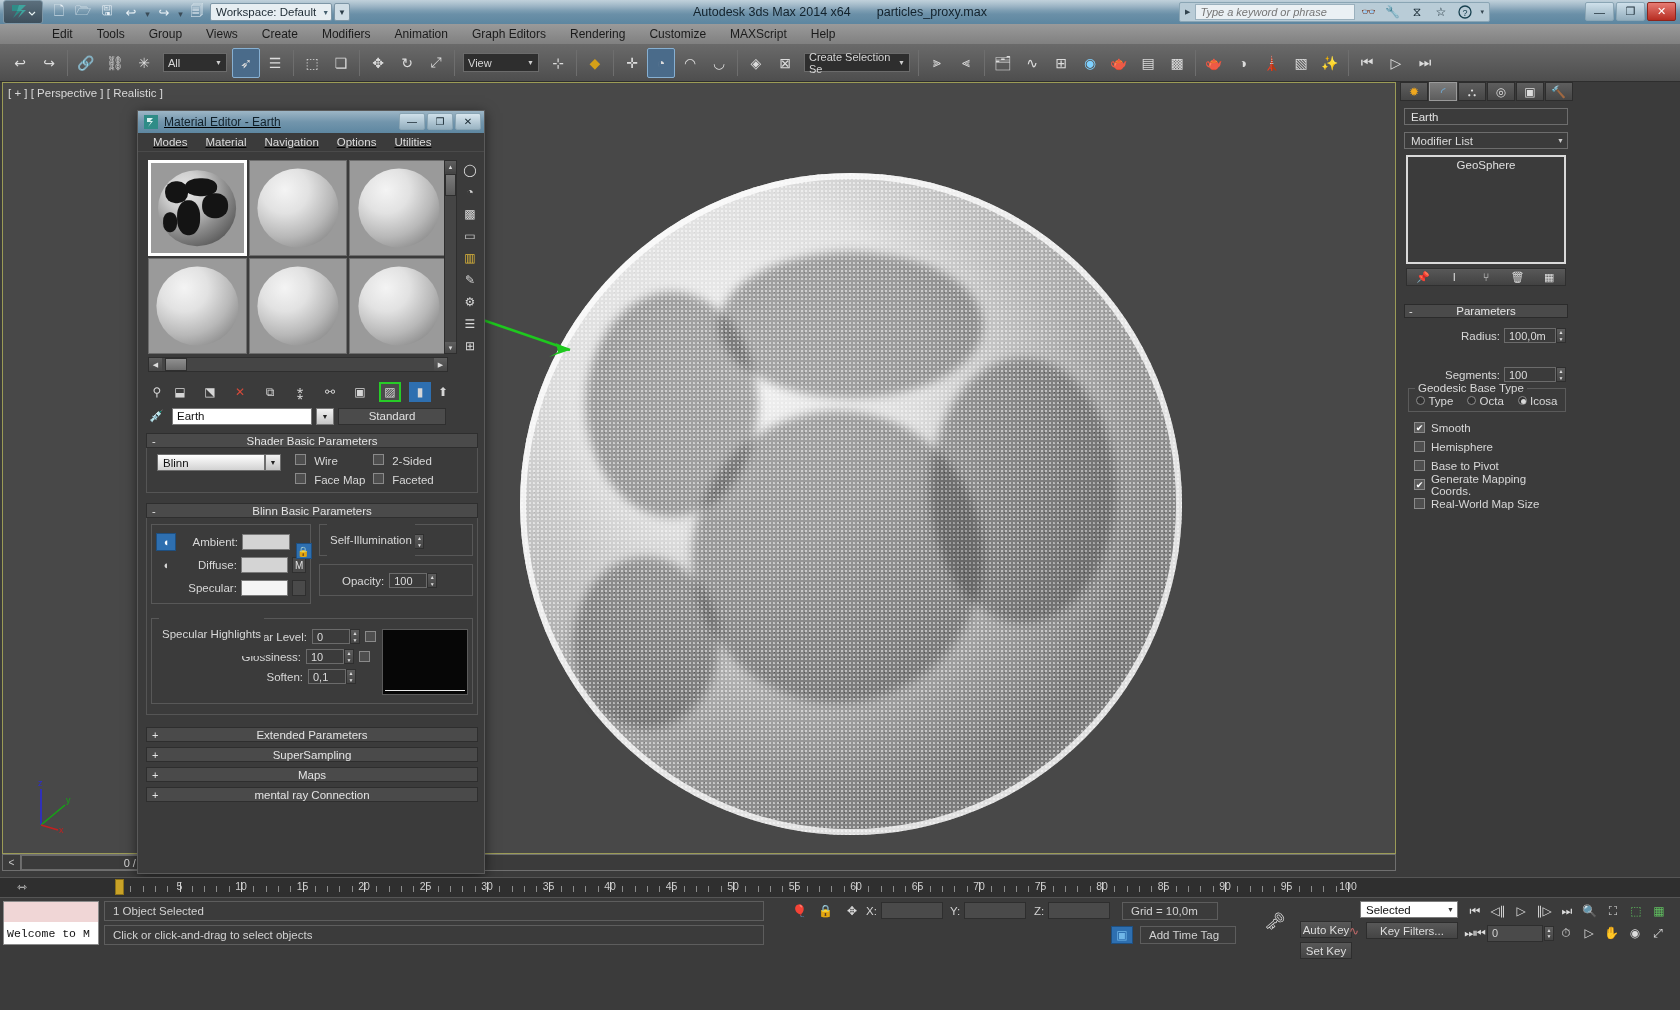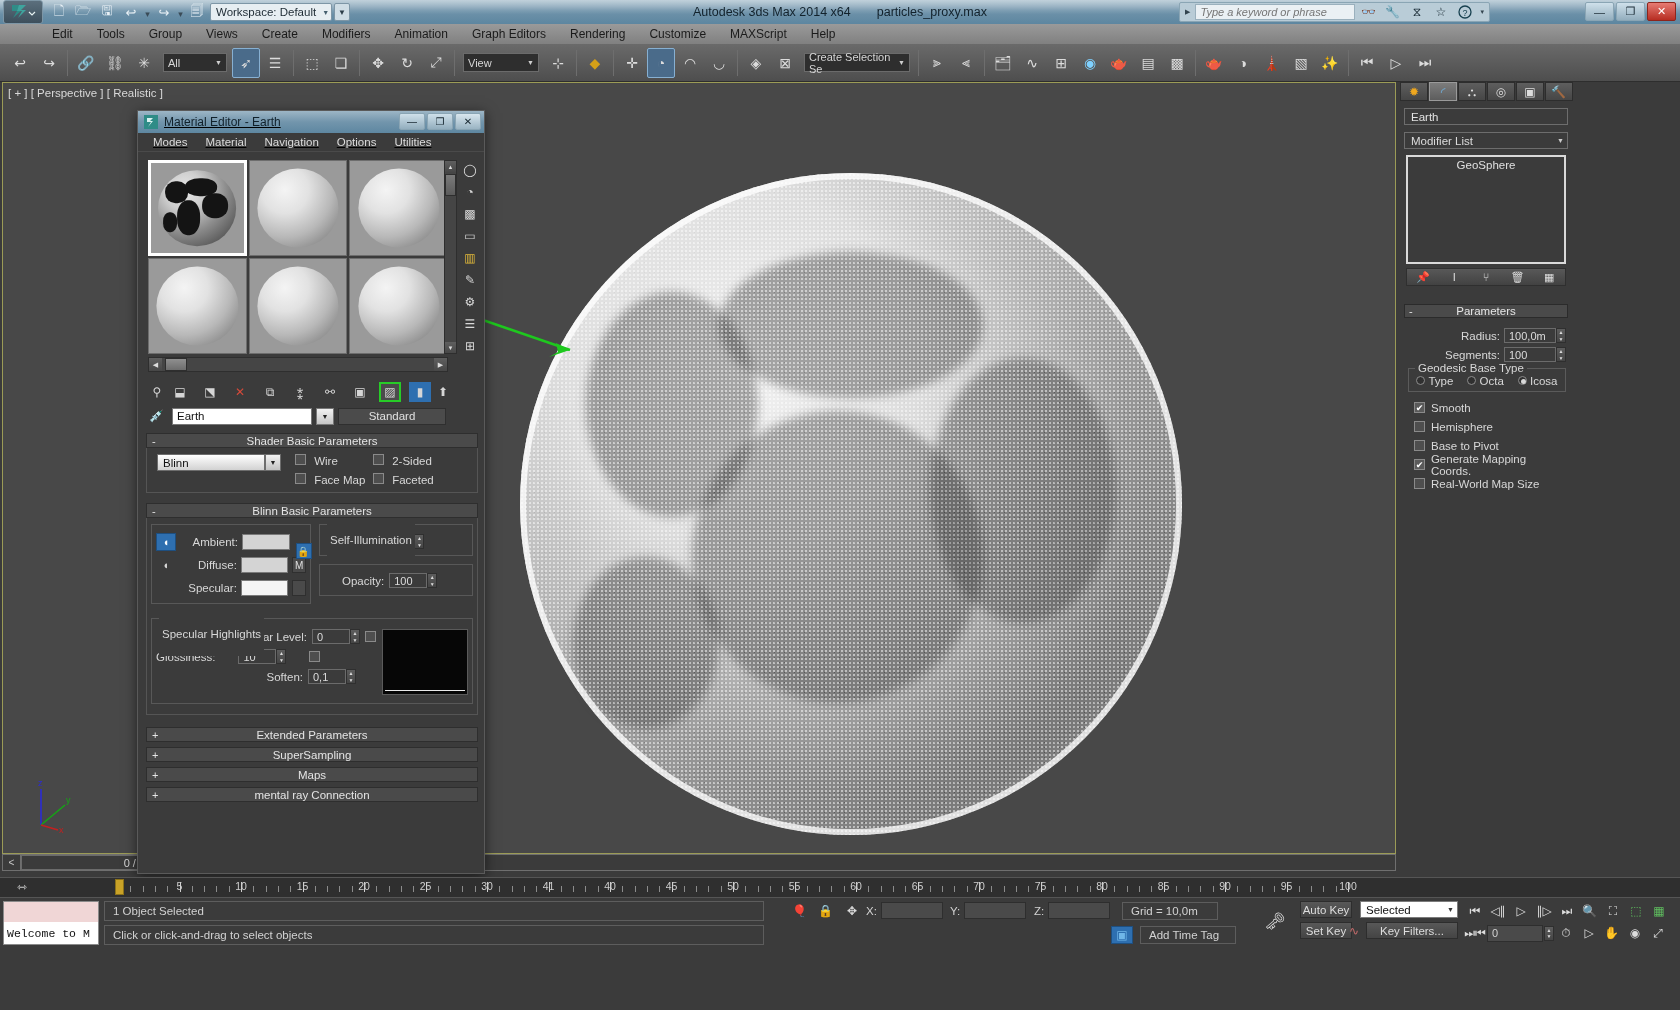--- a/index.html
+++ b/index.html
@@ -116,21 +116,21 @@
   #cpstackbar { position:absolute; left:6px; top:186px; width:160px; height:18px;
     background:linear-gradient(180deg,#585858,#424242); border:1px solid #2f2f2f;
     display:flex; align-items:center; justify-content:space-around; }
   .sbi { width:20px; height:15px; display:flex; align-items:center; justify-content:center;
     color:#ddd; font-size:11px;}
   #cpparams { position:absolute; left:4px; top:222px; width:164px; height:210px; }
   #cpparams .hdr { height:14px; background:#4a4a4a; border:1px solid #2b2b2b;
     color:#e6e6e6; font-size:11.5px; display:flex; align-items:center; justify-content:center; }
   #cpparams .hdr .mn { position:absolute; left:5px; font-size:11px; }
   .prow { display:flex; align-items:center; justify-content:flex-end; height:19px;
-    font-size:11.5px; color:#d8d8d8; gap:4px; padding-right:2px; }
+    font-size:11.5px; color:#d8d8d8; gap:4px; padding-right:2px;margin-top:20px; }
   .spin { display:flex; align-items:center; }
   .spinfld { height:15px; background:#3b3b3b; border:1px solid #6b6b6b; color:#dcdcdc;
     font-size:11px; display:flex; align-items:center; padding-left:4px;}
   .spinbtns { width:10px; height:15px; background:linear-gradient(180deg,#5d5d5d,#454545);
     border:1px solid #2f2f2f; display:flex; flex-direction:column;
     align-items:center; justify-content:space-around; color:#ddd; font-size:5px; }
   .gbox { margin:4px 2px 0 4px; border:1px solid #5b5b5b; padding:3px 2px 4px; position:relative; }
   .gbox > .lgd { position:absolute; top:-7px; left:6px; background:#3b3b3b; padding:0 3px;
     font-size:11.5px; color:#d8d8d8; }
   .radrow { display:flex; align-items:center; gap:3px; font-size:11.5px; color:#d8d8d8;
@@ -241,21 +241,21 @@
     background:#fff; border:1px solid #8a8a8a; }
   #mxprompt .top { height:20px; background:#f0d6d6; }
   #mxprompt .bot { height:22px; font-family:"Liberation Mono",monospace; font-size:11.5px;
     color:#111; display:flex; align-items:center; padding-left:3px; }
   .statfld { position:absolute; background:#3b3b3b; border:1px solid #5d5d5d;
     color:#d2d2d2; font-size:11.5px; display:flex; align-items:center; padding-left:8px; }
   .sicon { display:flex; align-items:center; justify-content:center; color:#ddd; font-size:12px; }
   .coordfld { background:#4a4a4a; border:1px solid #2e2e2e; height:17px; }
   .btnflat { background:linear-gradient(180deg,#585858,#444); border:1px solid #2d2d2d;
     color:#ddd; font-size:11.5px; display:flex; align-items:center; justify-content:center; }
-  .animbtn { width:52px; height:17px; }
+  .animbtn { width:52px; height:17px;margin-top:20px; }
   #sel-drop { width:98px; height:17px; background:#fff; border:1px solid #7b7b7b;
     font-size:11.5px; color:#111; display:flex; align-items:center;
     justify-content:space-between; padding:0 3px 0 5px;}
   .navi { width:22px; height:20px; display:flex; align-items:center;
     justify-content:center; color:#ddd; font-size:12px; }
   
   #wire { position:absolute; left:0; top:0; width:1680px; height:1010px; pointer-events:none; }
 </style>
 </head>
 <body>
@@ -748,21 +748,21 @@
               <span style="font-size:11.5px;color:#d8d8d8;">Specular Level:</span>
               <span class="spin">
                 <span class="fld" style="width:38px;">0</span>
                 <span class="spinbtns">
                     <b>▲</b>
                     <b>▼</b>
                   </span>
               </span>
               <i class="chk"></i>
             </div>
-            <div style="display:flex; align-items:center; justify-content:flex-start; gap:23px; padding-right:18px; margin-top:5px;">
+            <div style="display:flex; align-items:center; justify-content:flex-end; gap:5px; padding-right:12px; margin-top:5px;">
               <span style="font-size:11.5px;color:#d8d8d8;">Glossiness:</span>
               <span class="spin">
                 <span class="fld" style="width:38px;">10</span>
                 <span class="spinbtns">
                     <b>▲</b>
                     <b>▼</b>
                   </span>
               </span>
               <i class="chk"></i>
             </div>
@@ -904,21 +904,21 @@
     <div class="tk" style="left: 1311.1px;"></div>
     <div class="tk" style="left: 1323.4px;"></div>
     <div class="tk" style="left: 1335.7px;"></div>
     <div class="tkM" style="left: 1348px;"></div>
     <div class="lb" style="left: 179.5px;">5</div>
     <div class="lb" style="left: 241px;">10</div>
     <div class="lb" style="left: 302.5px;">15</div>
     <div class="lb" style="left: 364px;">20</div>
     <div class="lb" style="left: 425.5px;">25</div>
     <div class="lb" style="left: 487px;">30</div>
-    <div class="lb" style="left: 548.5px;">41</div>
+    <div class="lb" style="left: 548.5px;">35</div>
     <div class="lb" style="left: 610px;">40</div>
     <div class="lb" style="left: 671.5px;">45</div>
     <div class="lb" style="left: 733px;">50</div>
     <div class="lb" style="left: 794.5px;">55</div>
     <div class="lb" style="left: 856px;">60</div>
     <div class="lb" style="left: 917.5px;">65</div>
     <div class="lb" style="left: 979px;">70</div>
     <div class="lb" style="left: 1040.5px;">75</div>
     <div class="lb" style="left: 1102px;">80</div>
     <div class="lb" style="left: 1163.5px;">85</div>

